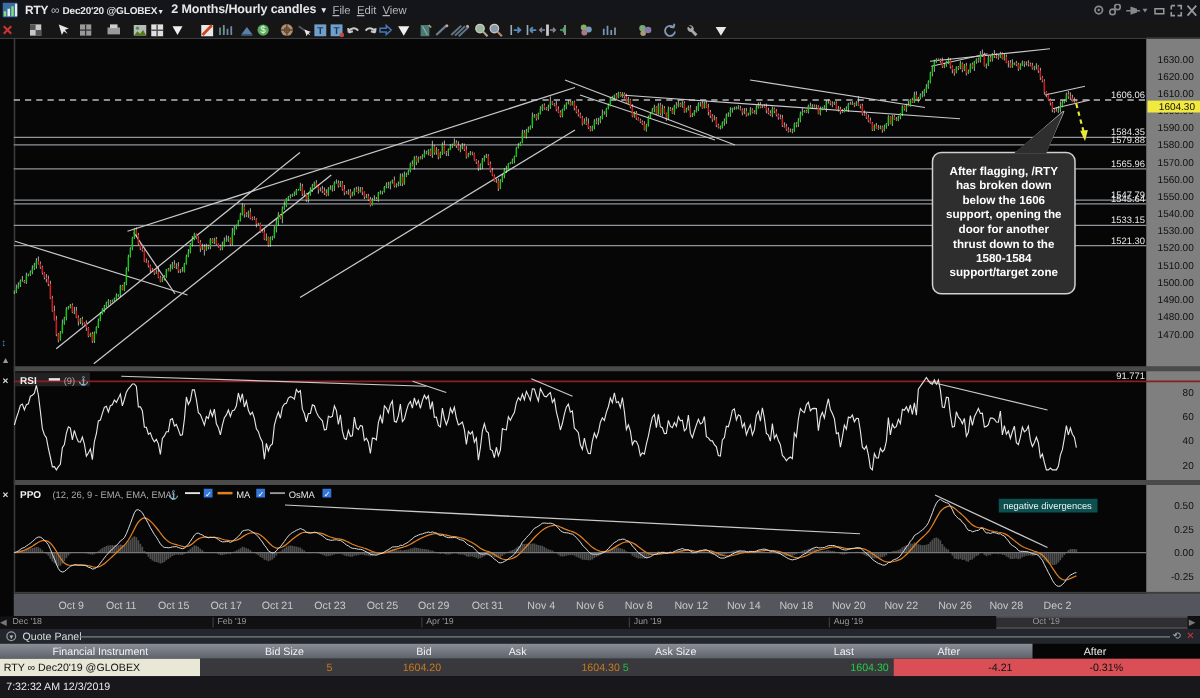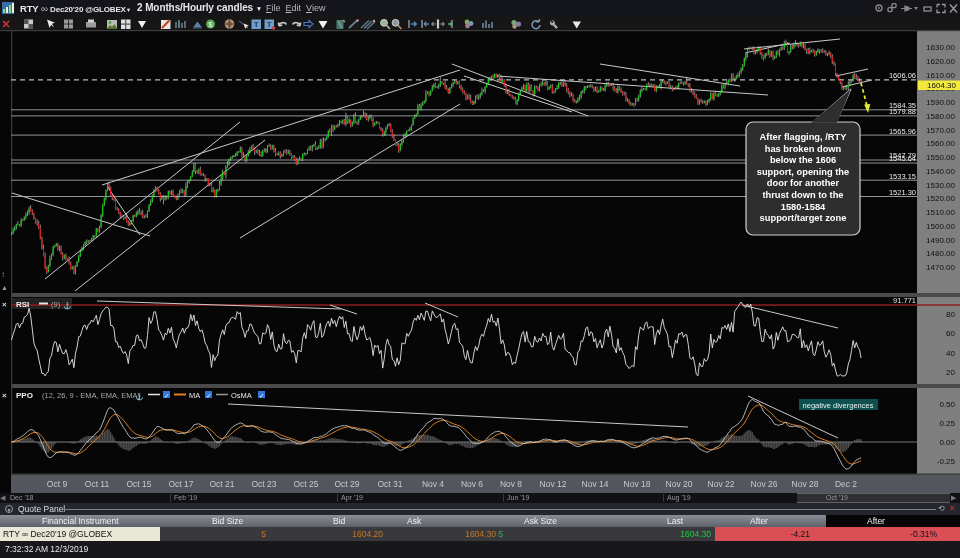--- a/index.html
+++ b/index.html
@@ -290,22 +290,22 @@
  <span class="ch" style="left:333px">Bid</span>
  <span class="ch" style="left:407px">Ask</span>
  <span class="ch" style="left:524px">Ask Size</span>
  <span class="ch" style="left:667px">Last</span>
  <span class="ch" style="left:750px">After</span>
  <span class="ch" style="left:867px">After %</span>
 </div>
 <div class="abs datarow">
  <span class="cell" style="left:0;width:160px;background:#e9e7d6;color:#111;padding-left:3px">RTY ∞ Dec20'19 @GLOBEX</span>
  <span class="cell" style="left:160px;width:106px;color:#c8781e;text-align:right">5</span>
- <span class="cell" style="left:270px;width:113px;color:#c8781e;text-align:right">1604.20</span>
+ <span class="cell" style="left:281px;width:113px;color:#c8781e;text-align:center">1604.20</span>
  <span class="cell" style="left:379px;width:124px;text-align:right"><span style="color:#c8781e">1604.30</span> <span style="color:#22bb44">5</span></span>
  <span class="cell" style="left:610px;width:101px;color:#22cc44;text-align:right">1604.30</span>
  <span class="cell" style="left:715px;width:245px;background:#d94f55"></span>
  <span class="cell" style="left:715px;width:95px;color:#111;text-align:right">-4.21</span>
- <span class="cell" style="left:797px;width:140px;color:#111;text-align:right">-0.31%</span>
+ <span class="cell" style="left:815px;width:140px;color:#111;text-align:center">-0.31%</span>
 </div>
 <div class="abs status">
     <span class="abs" style="left:5px;top:3px">7:32:32 AM 12/3/2019</span>
   </div>
 
 </body></html>

